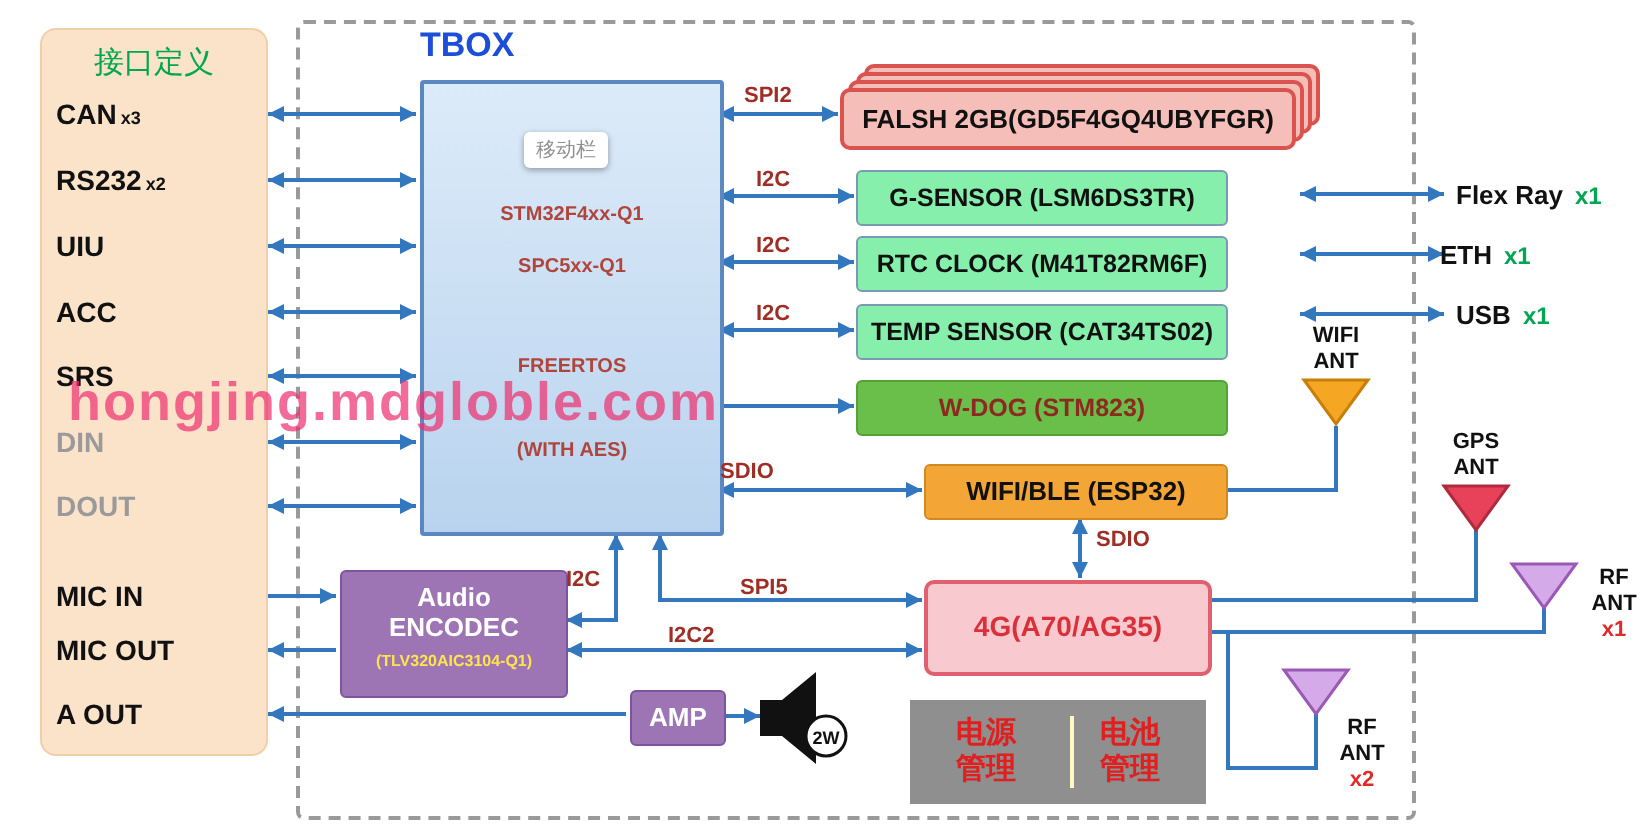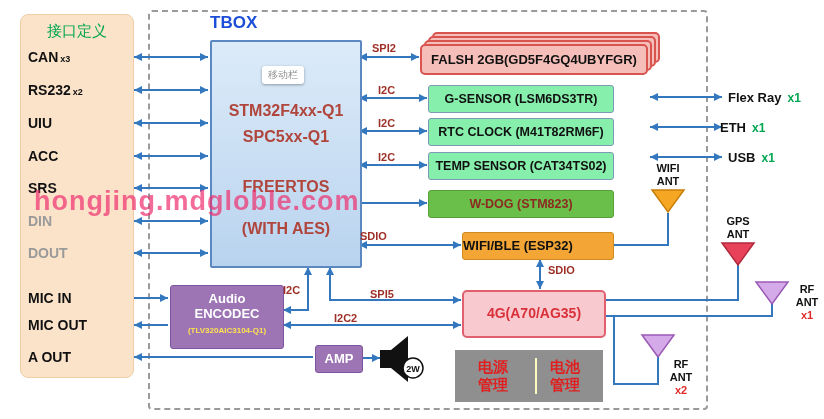--- a/index.html
+++ b/index.html
@@ -20,40 +20,40 @@
   .lp-item{position:absolute;left:28px;z-index:3;display:flex;align-items:baseline;gap:2px;
            font-weight:bold;font-size:14px;color:#111;height:18px;line-height:18px;}
   .lp-item.dim{color:#9a9a9a;}
   .lp-sub{font-size:9px;}
   
   .mcu{position:absolute;left:210px;top:40px;width:148px;height:224px;z-index:2;
        background:linear-gradient(#dcebf9,#b9d3ee);border:2px solid #5b88c0;border-radius:2px;}
   .mcu-chip{position:absolute;left:50px;top:24px;background:#fff;color:#909090;font-size:10px;
             padding:2px 6px;border-radius:3px;box-shadow:0 1px 3px rgba(0,0,0,.35);}
   .mcu-line{position:absolute;left:0;width:100%;text-align:center;
-            color:#b0453c;font-weight:bold;font-size:16px;}
+            color:#b0453c;font-weight:bold;font-size:10px;}
   
   .audio{position:absolute;left:170px;top:285px;width:112px;height:62px;z-index:2;
          background:#9d75b5;border:1px solid #7d54a0;border-radius:3px;text-align:center;}
   .audio-line{position:absolute;left:0;width:100%;color:#fff;font-weight:bold;font-size:13px;}
   .audio-part{position:absolute;left:0;top:40px;width:100%;color:#ffe34d;font-weight:bold;font-size:8px;}
   .amp{position:absolute;left:315px;top:345px;width:46px;height:26px;z-index:2;
        background:#9d75b5;border:1px solid #7d54a0;border-radius:3px;color:#fff;
        font-weight:bold;font-size:13px;text-align:center;line-height:26px;}
   .speaker{position:absolute;left:380px;top:334px;z-index:2;}
   
   .flash-card{position:absolute;width:224px;height:27px;background:#f6beb8;
               border:2px solid #d9534f;border-radius:5px;z-index:2;}
   .flash-front{text-align:center;line-height:27px;font-weight:bold;font-size:13px;color:#111;}
   .sensor{position:absolute;left:428px;width:184px;height:26px;z-index:2;background:#86efac;
           border:1.5px solid #7a9ab5;border-radius:3px;text-align:center;line-height:26px;
           font-weight:bold;font-size:12.5px;color:#111;}
   .wdog{background:#6abf4b;border-color:#55a038;color:#8c2a20;}
   .wifible{position:absolute;left:462px;top:232px;width:150px;height:26px;z-index:2;
-           background:#f3a635;border:1.5px solid #d08a20;border-radius:3px;text-align:left;
+           background:#f3a635;border:1.5px solid #d08a20;border-radius:3px;text-align:center;
            line-height:26px;font-weight:bold;font-size:13px;color:#111;}
   .modem{position:absolute;left:462px;top:290px;width:140px;height:44px;z-index:2;
          background:#f8c9ce;border:2px solid #e06070;border-radius:5px;text-align:center;
          line-height:42px;font-weight:bold;font-size:14px;color:#d9303a;}
   .powerbox{position:absolute;left:455px;top:350px;width:148px;height:52px;z-index:2;
             background:#8f8f8f;display:flex;align-items:center;justify-content:space-evenly;}
   .powercell{width:40px;text-align:center;color:#e02020;font-weight:bold;font-size:15px;
              line-height:1.2;word-break:break-all;}
   .powercell.second{border-left:2px solid #fef9c3;padding-left:8px;margin-left:4px;}
   

